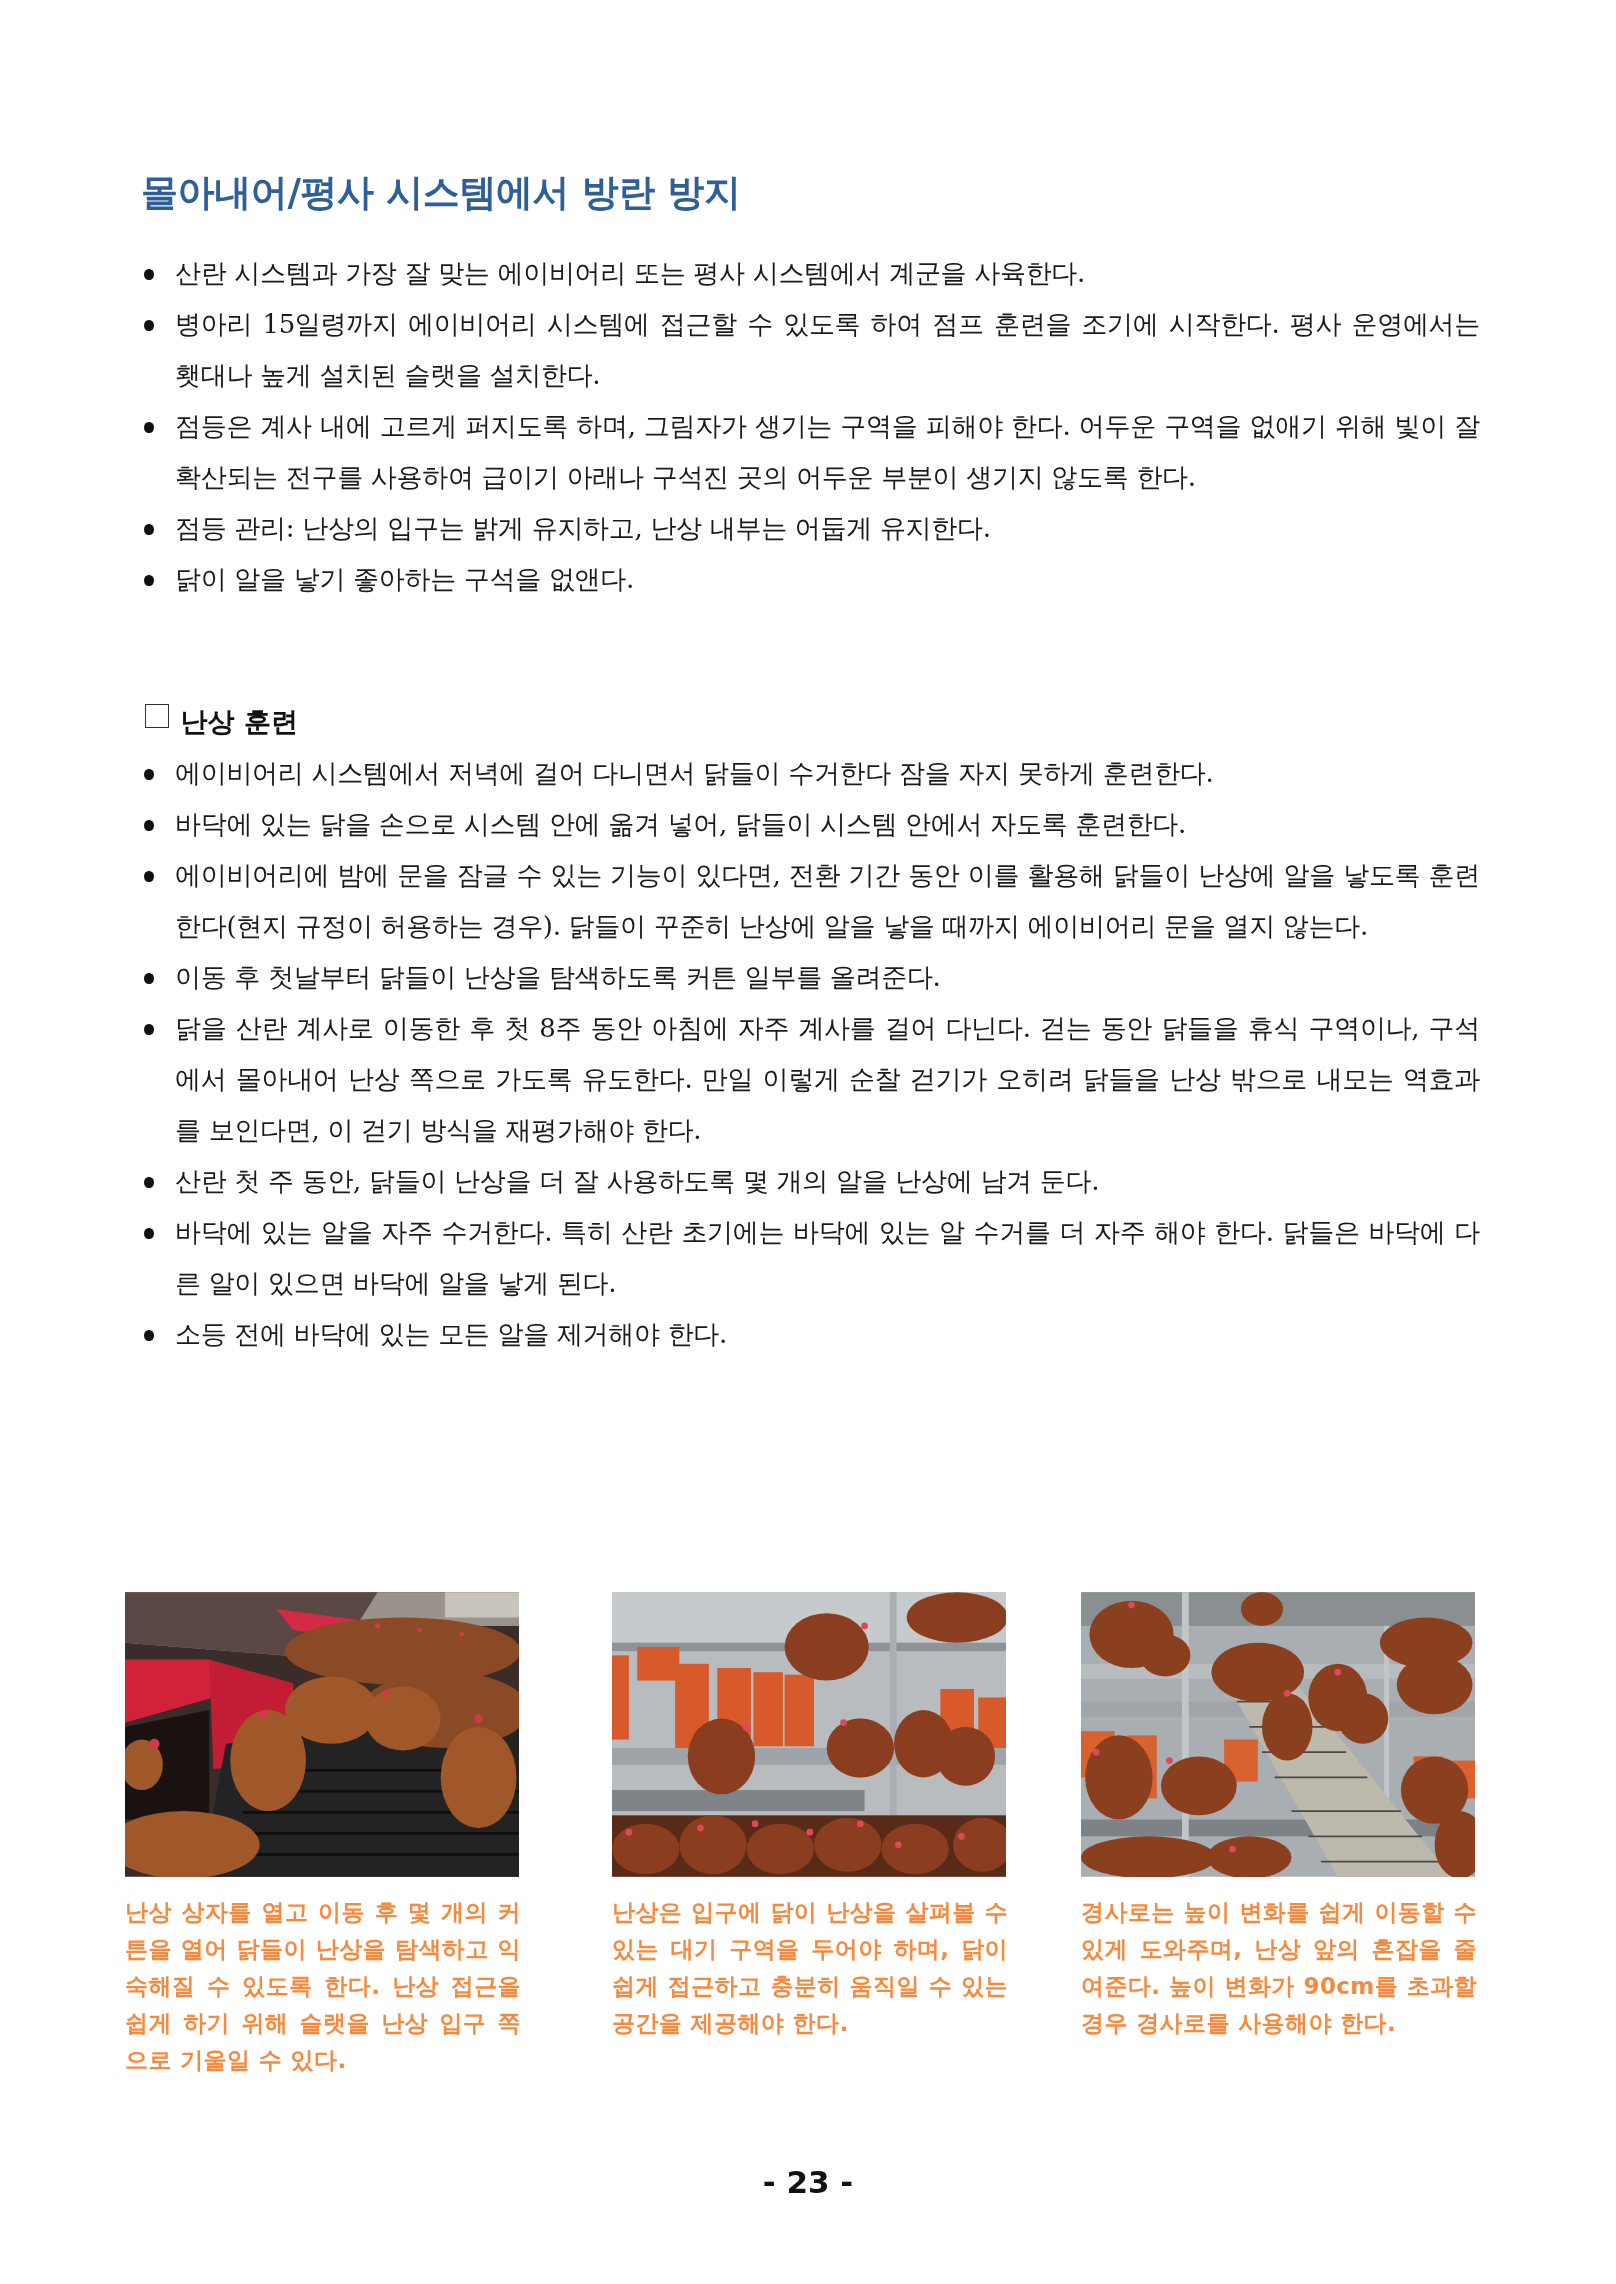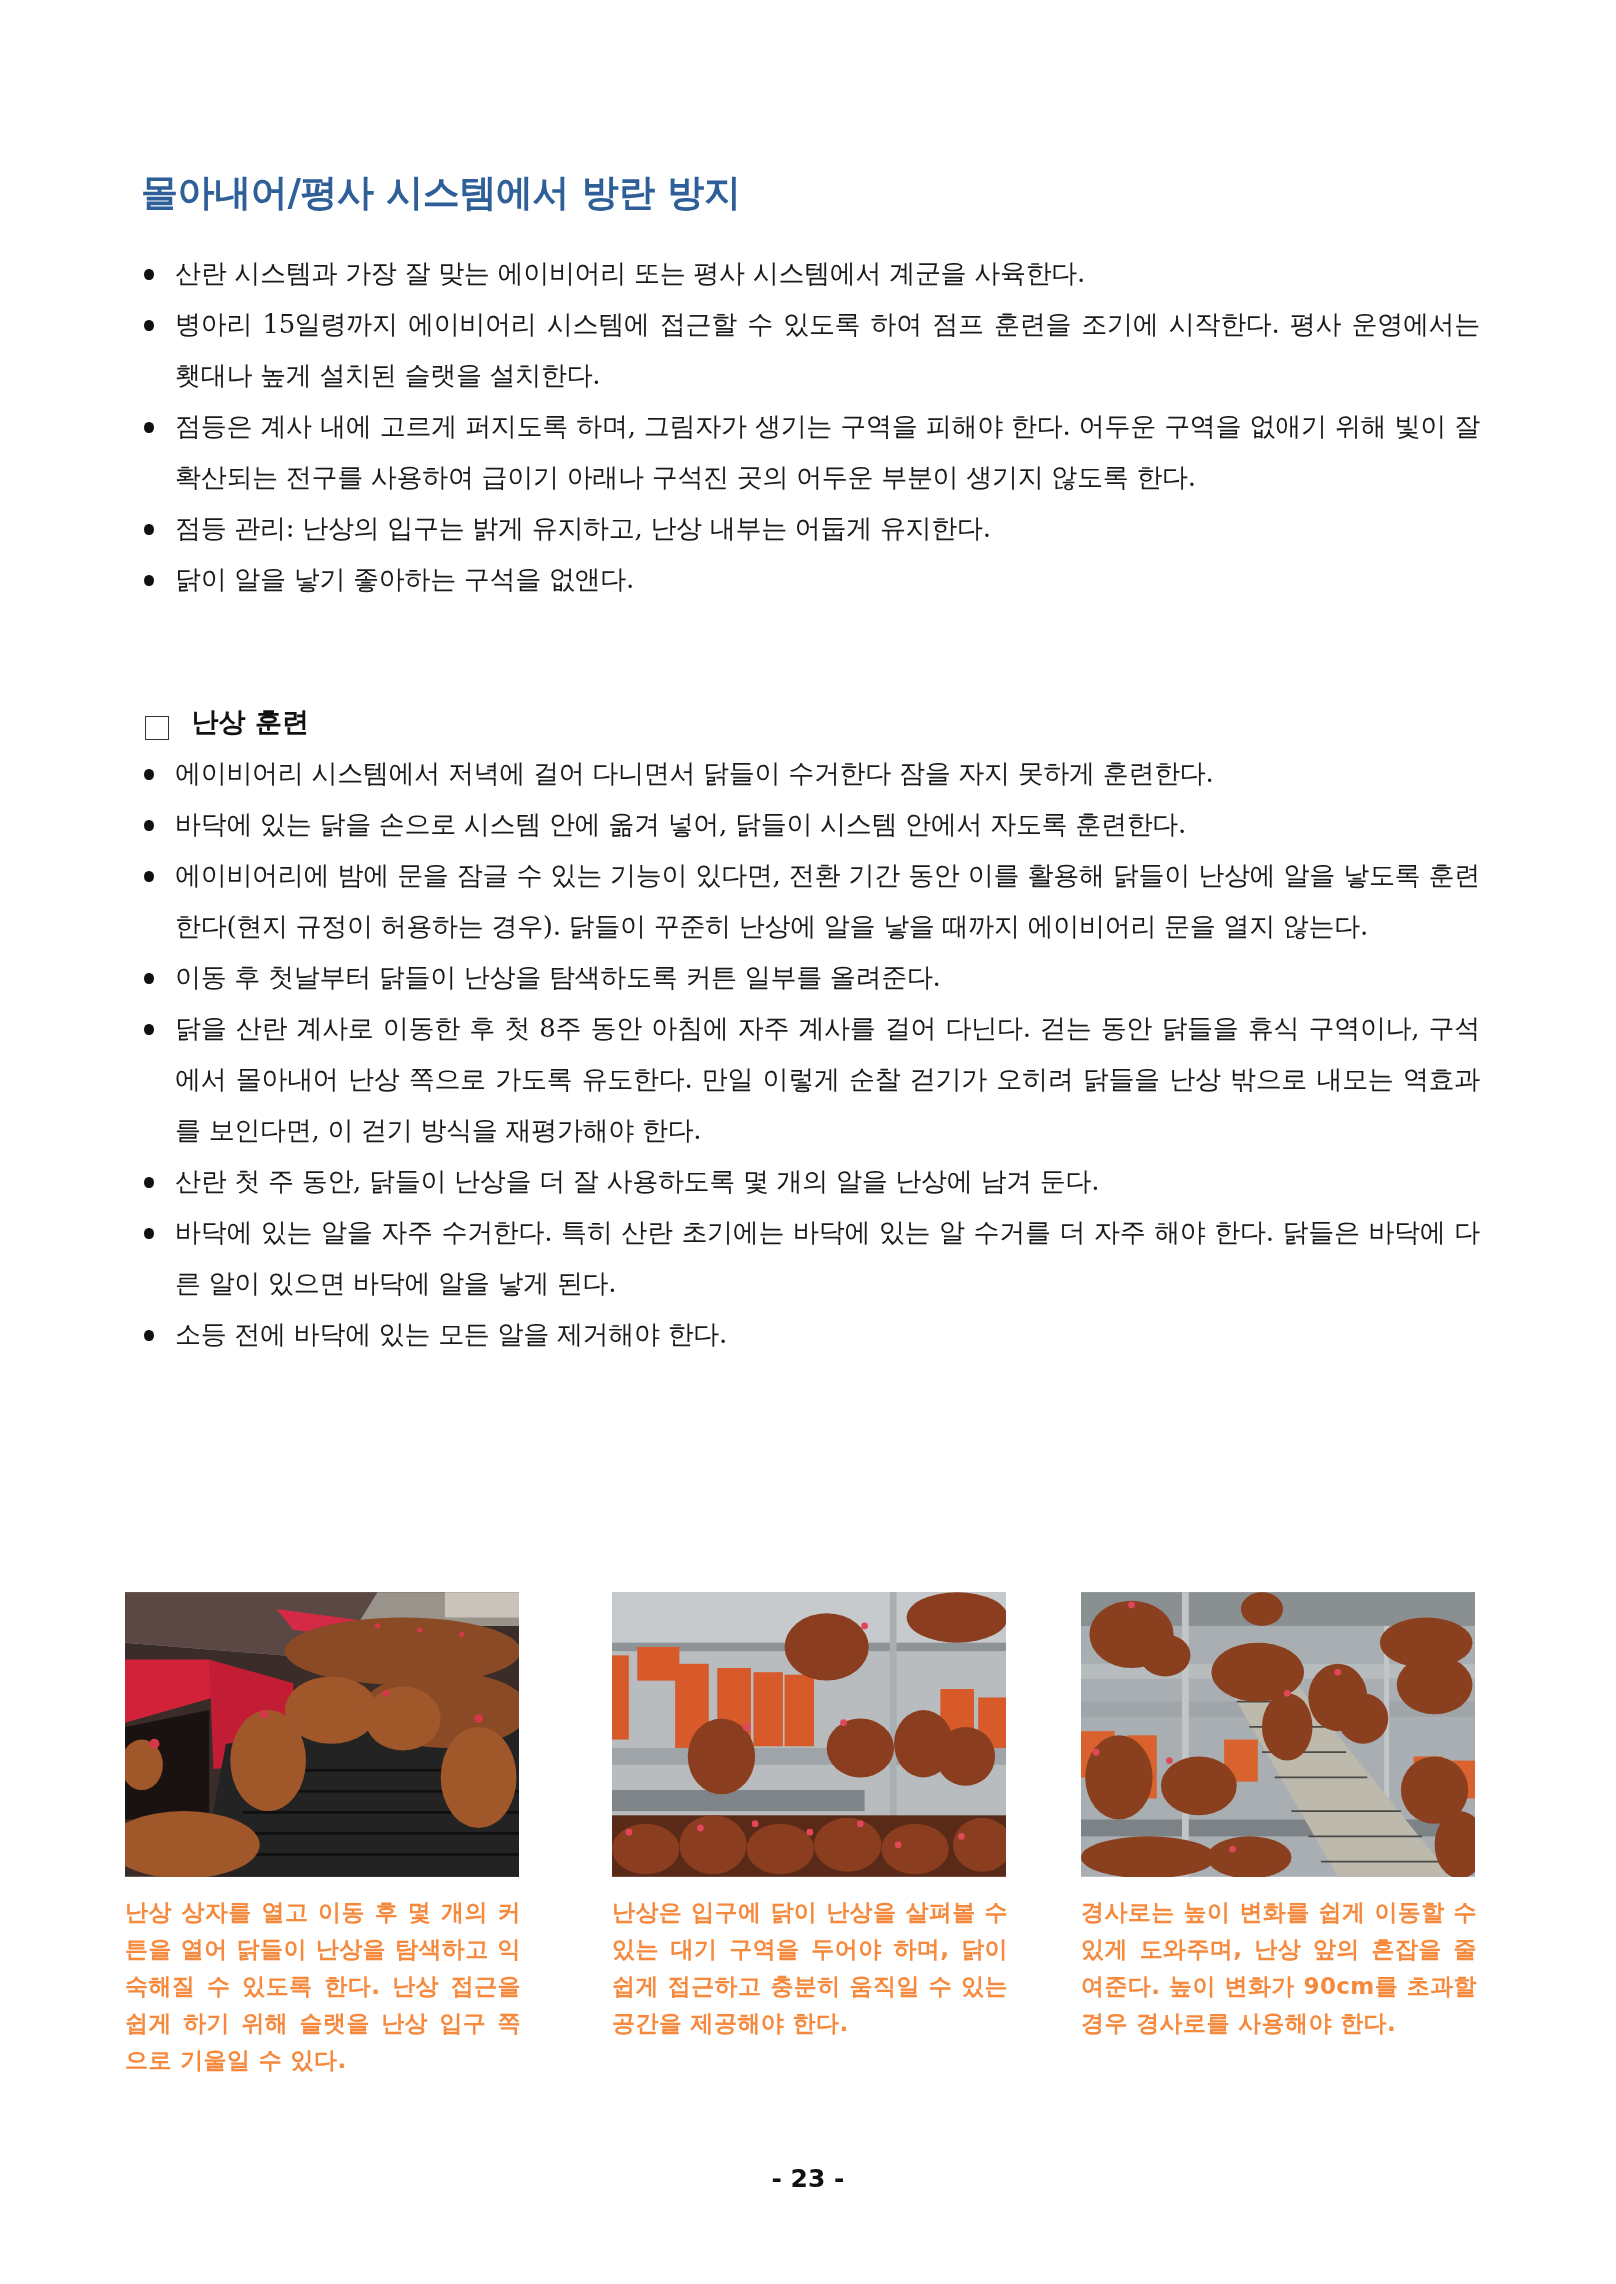--- a/index.html
+++ b/index.html
@@ -51,22 +51,22 @@
       border-radius: 50%;
       background: #111;
     }
     .list-a { top: 248px; }
     .list-b { top: 748px; }
     .subhead {
       position: absolute;
       left: 145px;
       top: 704px;
       display: flex;
-      align-items: flex-end;
-      gap: 23px;
+      align-items: flex-start;
+      gap: 12px;
       margin: 0;
       font-family: "DejaVu Sans", "Liberation Sans", sans-serif;
       font-weight: bold;
       font-size: 27px;
       color: #111;
     }
     .subhead .box {
       width: 23.6px;
       height: 23.6px;
       border: 1.7px solid #333;
@@ -100,21 +100,21 @@
       letter-spacing: 0.4px;
     }
     .page-number {
       position: absolute;
       top: 2164px;
       left: 0;
       width: 1616px;
       text-align: center;
       font-family: "DejaVu Sans", "Liberation Sans", sans-serif;
       font-weight: bold;
-      font-size: 25px;
+      font-size: 31px;
       color: #111;
     }
     svg { display: block; }
   </style>
 </head>
 <body>
 
 <h1 class="page-title">몰아내어/평사 시스템에서 방란 방지</h1>
 
 <ul class="bullets list-a">

